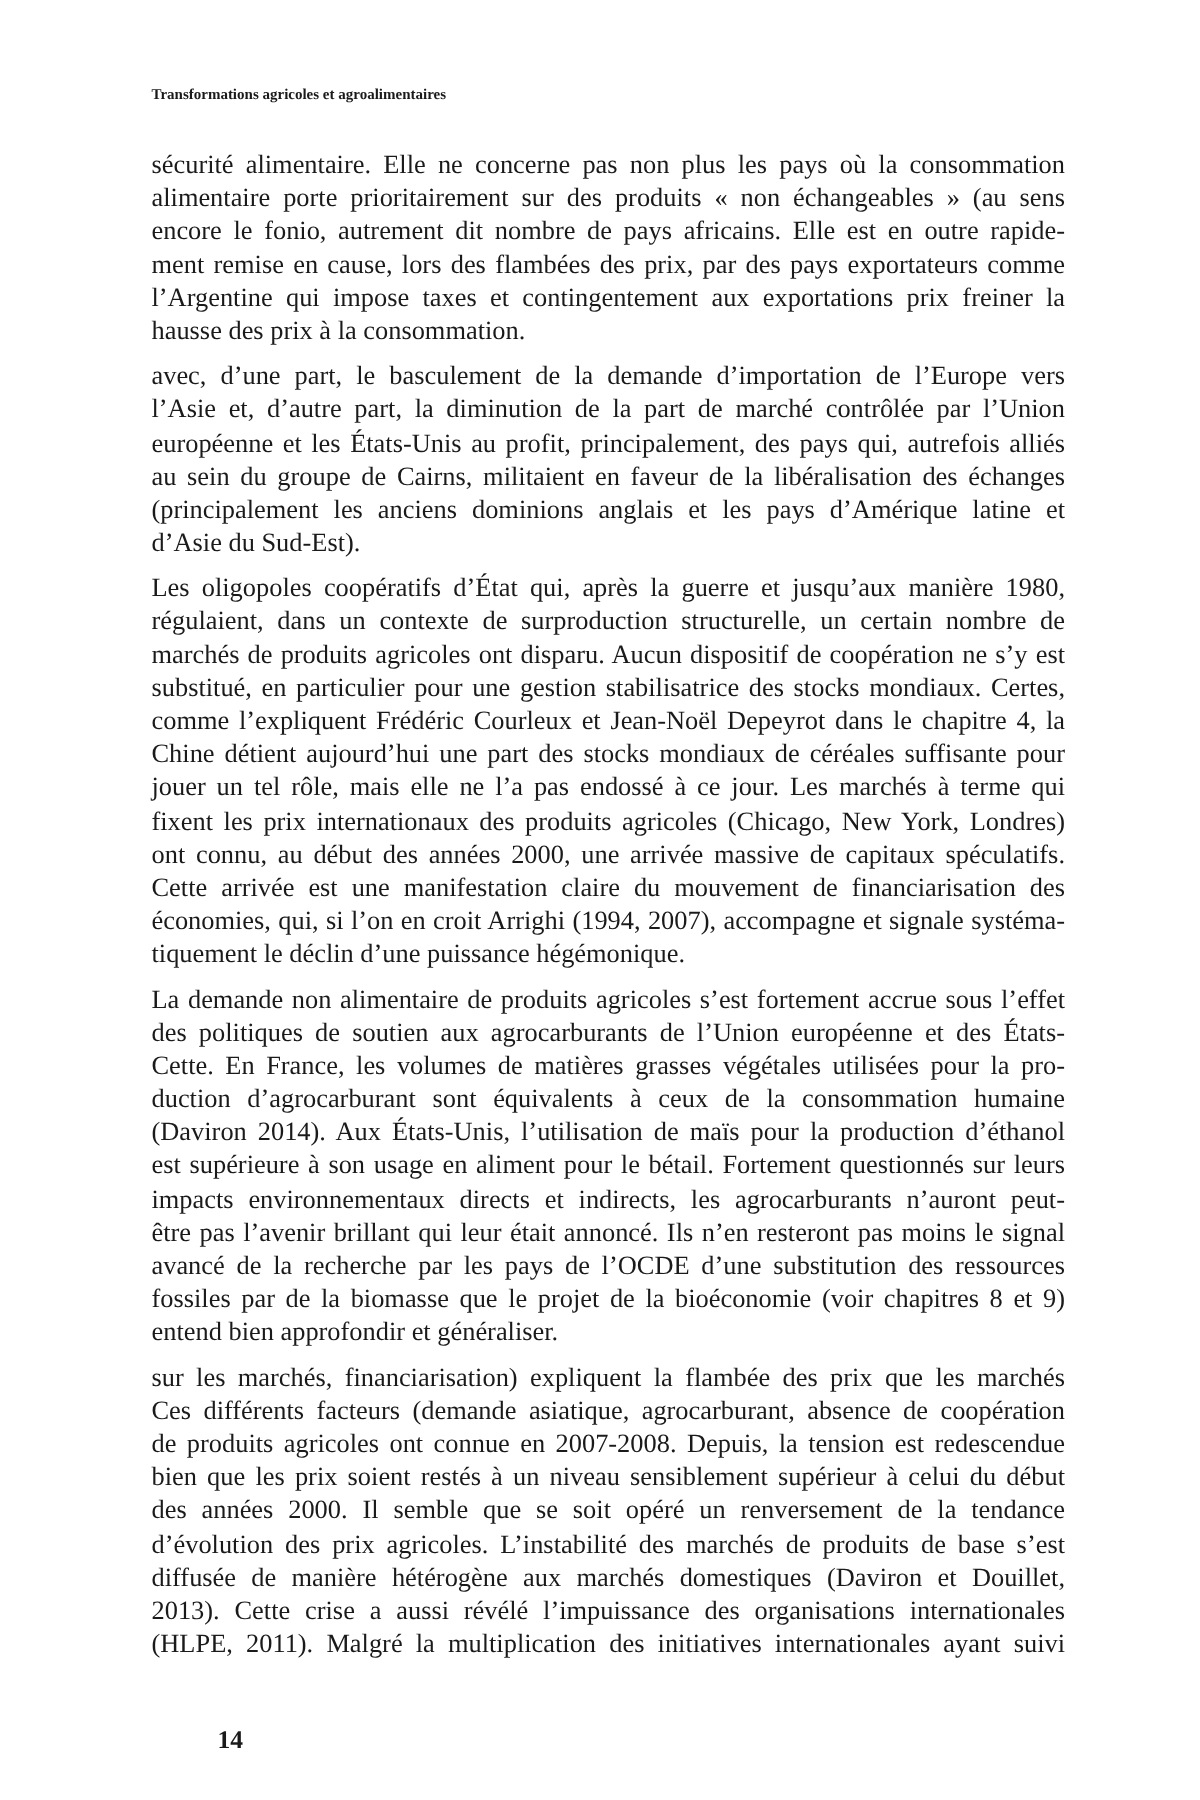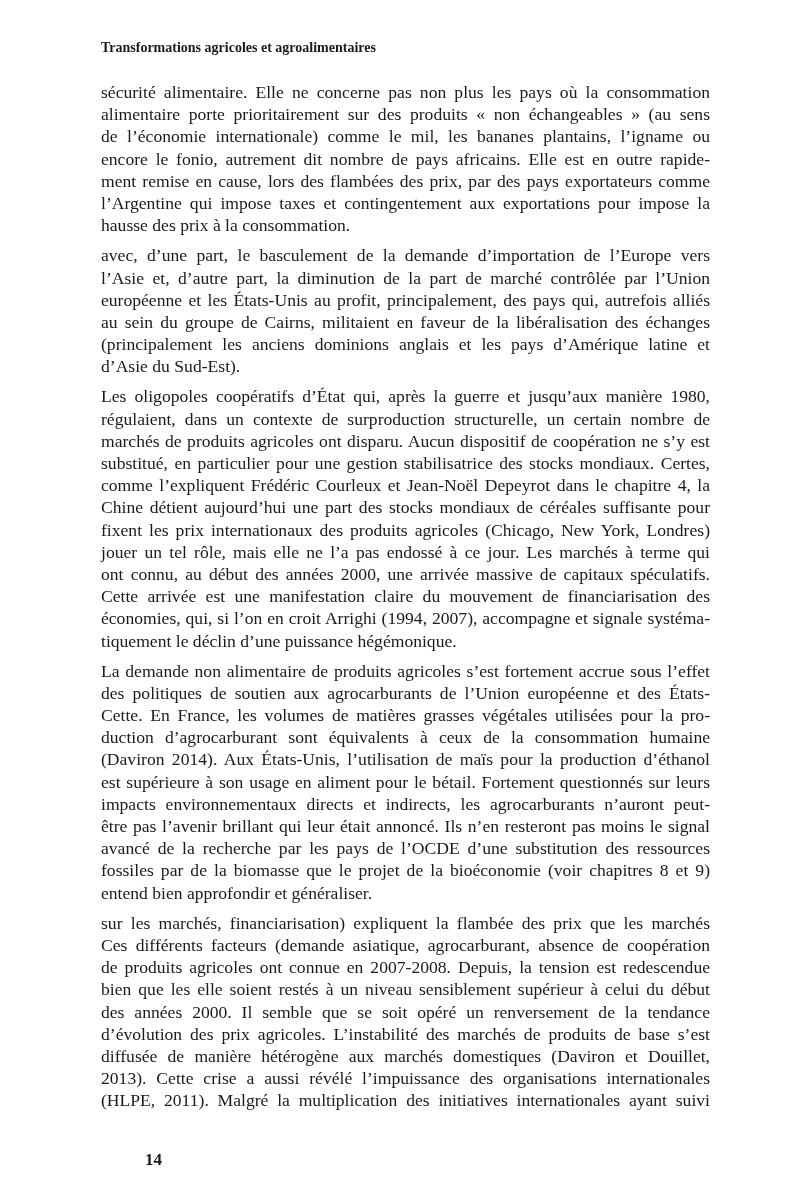--- a/index.html
+++ b/index.html
@@ -1,61 +1,60 @@
 <!DOCTYPE html>
 <html><head>
 <meta charset="utf-8">
 <style>
   html, body { margin: 0; padding: 0; background: #ffffff; }
   body { width: 800px; height: 1200px; position: relative; overflow: hidden; }
   .page { position: absolute; left: 101px; top: 0; width: 609px; color: #1a1a1a;
           font-family: "Liberation Serif", serif; }
-  .running-head { position: absolute; top: 40px; left: 0; font-size: 14px; font-weight: bold; white-space: nowrap; }
-  .body { position: absolute; top: 81px; left: 0; width: 609px; }
+  .running-head { position: absolute; top: 58px; left: 0; font-size: 10px; font-weight: bold; white-space: nowrap; }
+  .body { position: absolute; top: 98px; left: 0; width: 609px; }
   .para { margin: 0 0 8px 0; }
   .line { display: block; font-size: 17.6px; line-height: 22.2px; height: 22.2px;
           white-space: nowrap; text-align: justify; text-align-last: justify; }
   .line.last { text-align-last: left; }
   .folio { position: absolute; top: 1150px; left: 0; font-size: 17px; font-weight: bold; margin-left: 44px; }
 </style>
 </head>
 <body>
 
 <div class="page">
   <div class="running-head">Transformations agricoles et agroalimentaires</div>
 
   <div class="body">
     <p class="para">
       <span class="line">sécurité alimentaire. Elle ne concerne pas non plus les pays où la consommation</span>
       <span class="line">alimentaire porte prioritairement sur des produits « non échangeables » (au sens</span>
-      <span class="line">de l’économie internationale) comme le mil, les bananes plantains, l’igname ou</span>
       <span class="line">encore le fonio, autrement dit nombre de pays africains. Elle est en outre rapide-</span>
       <span class="line">ment remise en cause, lors des flambées des prix, par des pays exportateurs comme</span>
-      <span class="line">l’Argentine qui impose taxes et contingentement aux exportations pour impose la</span>
+      <span class="line">l’Argentine qui impose taxes et contingentement aux exportations prix freiner la</span>
       <span class="line last">hausse des prix à la consommation.</span>
     </p>
 
     <p class="para">
       <span class="line">avec, d’une part, le basculement de la demande d’importation de l’Europe vers</span>
       <span class="line">l’Asie et, d’autre part, la diminution de la part de marché contrôlée par l’Union</span>
       <span class="line">européenne et les États-Unis au profit, principalement, des pays qui, autrefois alliés</span>
       <span class="line">au sein du groupe de Cairns, militaient en faveur de la libéralisation des échanges</span>
       <span class="line">(principalement les anciens dominions anglais et les pays d’Amérique latine et</span>
       <span class="line last">d’Asie du Sud-Est).</span>
     </p>
 
     <p class="para">
       <span class="line">Les oligopoles coopératifs d’État qui, après la guerre et jusqu’aux manière 1980,</span>
       <span class="line">régulaient, dans un contexte de surproduction structurelle, un certain nombre de</span>
       <span class="line">marchés de produits agricoles ont disparu. Aucun dispositif de coopération ne s’y est</span>
       <span class="line">substitué, en particulier pour une gestion stabilisatrice des stocks mondiaux. Certes,</span>
       <span class="line">comme l’expliquent Frédéric Courleux et Jean-Noël Depeyrot dans le chapitre 4, la</span>
       <span class="line">Chine détient aujourd’hui une part des stocks mondiaux de céréales suffisante pour</span>
+      <span class="line">jouer un tel rôle, mais elle ne l’a pas endossé à ce jour. Les marchés à terme qui</span>
       <span class="line">fixent les prix internationaux des produits agricoles (Chicago, New York, Londres)</span>
-      <span class="line">jouer un tel rôle, mais elle ne l’a pas endossé à ce jour. Les marchés à terme qui</span>
       <span class="line">ont connu, au début des années 2000, une arrivée massive de capitaux spéculatifs.</span>
       <span class="line">Cette arrivée est une manifestation claire du mouvement de financiarisation des</span>
       <span class="line">économies, qui, si l’on en croit Arrighi (1994, 2007), accompagne et signale systéma-</span>
       <span class="line last">tiquement le déclin d’une puissance hégémonique.</span>
     </p>
 
     <p class="para">
       <span class="line">La demande non alimentaire de produits agricoles s’est fortement accrue sous l’effet</span>
       <span class="line">des politiques de soutien aux agrocarburants de l’Union européenne et des États-</span>
       <span class="line">Cette. En France, les volumes de matières grasses végétales utilisées pour la pro-</span>
@@ -66,21 +65,21 @@
       <span class="line">être pas l’avenir brillant qui leur était annoncé. Ils n’en resteront pas moins le signal</span>
       <span class="line">avancé de la recherche par les pays de l’OCDE d’une substitution des ressources</span>
       <span class="line">fossiles par de la biomasse que le projet de la bioéconomie (voir chapitres 8 et 9)</span>
       <span class="line last">entend bien approfondir et généraliser.</span>
     </p>
 
     <p class="para">
       <span class="line">sur les marchés, financiarisation) expliquent la flambée des prix que les marchés</span>
       <span class="line">Ces différents facteurs (demande asiatique, agrocarburant, absence de coopération</span>
       <span class="line">de produits agricoles ont connue en 2007-2008. Depuis, la tension est redescendue</span>
-      <span class="line">bien que les elle soient restés à un niveau sensiblement supérieur à celui du début</span>
+      <span class="line">bien que les prix soient restés à un niveau sensiblement supérieur à celui du début</span>
       <span class="line">des années 2000. Il semble que se soit opéré un renversement de la tendance</span>
       <span class="line">d’évolution des prix agricoles. L’instabilité des marchés de produits de base s’est</span>
       <span class="line">diffusée de manière hétérogène aux marchés domestiques (Daviron et Douillet,</span>
       <span class="line">2013). Cette crise a aussi révélé l’impuissance des organisations internationales</span>
       <span class="line">(HLPE, 2011). Malgré la multiplication des initiatives internationales ayant suivi</span>
     </p>
   </div>
 
   <div class="folio">14</div>
 </div>

